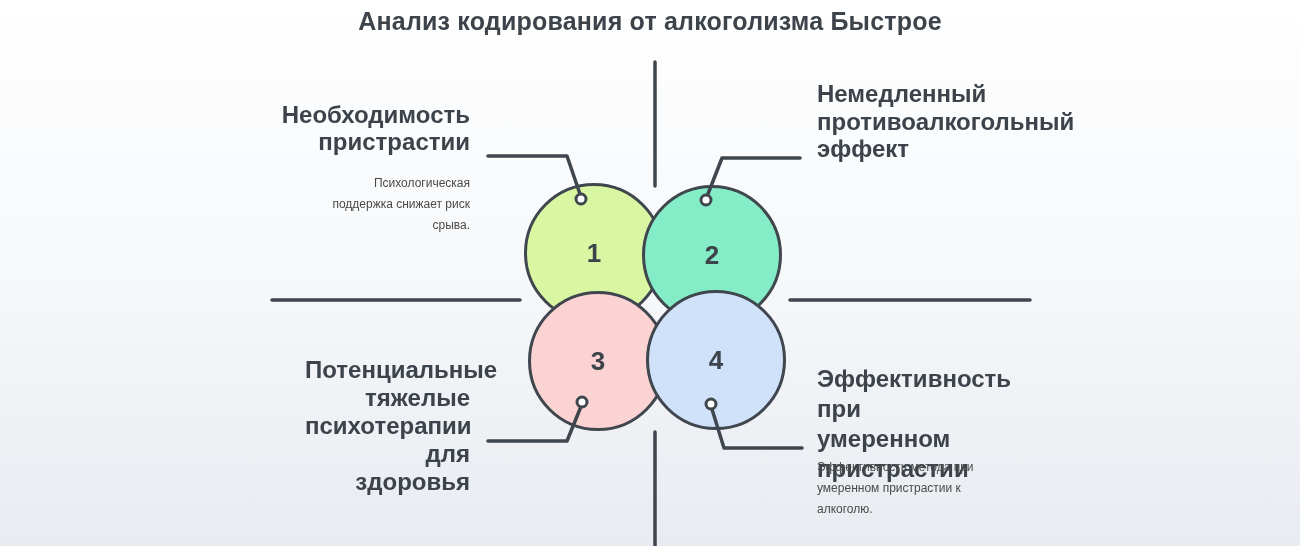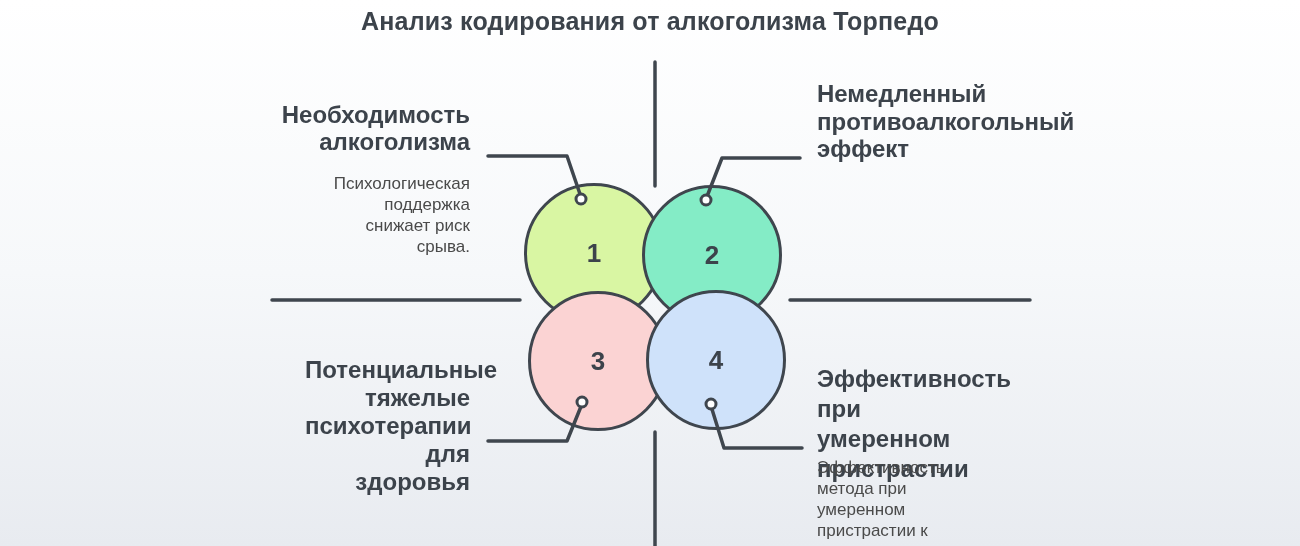--- a/index.html
+++ b/index.html
@@ -69,41 +69,41 @@
   .c4 { left: 646px; top: 290px; z-index: 4; }
   .heading {
     position: absolute;
     font-weight: bold;
     font-size: 24px;
     color: var(--heading, #3c434b);
     z-index: 5;
   }
   .body-text {
     position: absolute;
-    font-size: 17px;
+    font-size: 12px;
     line-height: 21px;
     color: var(--body, #4a4a4a);
     z-index: 5;
   }
   .align-r { text-align: right; }
   .tl-heading { right: 830px; top: 101px; width: 200px; line-height: 27px; }
   .tl-body    { right: 830px; top: 173px; width: 155px; }
   .tr-heading { left: 817px; top: 80px;  width: 250px; line-height: 27.5px; }
   .tr-body    { left: 817px; top: 174px; width: 140px; }
   .bl-heading { right: 830px; top: 356px; width: 165px; line-height: 28px; }
   .bl-body    { right: 830px; top: 479px; width: 165px; }
   .br-heading { left: 817px; top: 364px; width: 175px; line-height: 30px; }
   .br-body    { left: 817px; top: 457px; width: 165px; }
 </style>
 </head>
 <body>
 
 <div class="stage">
 
-  <div class="title">Анализ кодирования от алкоголизма Торпедо</div>
+  <div class="title">Анализ кодирования от алкоголизма Быстрое</div>
 
   <svg class="lines" width="1300" height="546" viewBox="0 0 1300 546">
 
     <path d="M655 62 L655 186"></path>
     <path d="M655 432 L655 546"></path>
     <path d="M272 300 L520 300"></path>
     <path d="M790 300 L1030 300"></path>
 
     <polyline points="488,156 567,156 581,197"></polyline>
     <polyline points="800,158 722,158 706,199"></polyline>
@@ -122,21 +122,21 @@
   <div class="circle c2" style="background: rgb(132, 236, 198);">
     <span class="num">2</span>
   </div>
   <div class="circle c3" style="background: rgb(251, 211, 211);">
     <span class="num">3</span>
   </div>
   <div class="circle c4" style="background: rgb(207, 226, 250);">
     <span class="num">4</span>
   </div>
 
-  <div class="heading align-r tl-heading">Необходимость алкоголизма</div>
+  <div class="heading align-r tl-heading">Необходимость пристрастии</div>
   <div class="body-text align-r tl-body">Психологическая поддержка снижает риск срыва.</div>
 
   <div class="heading tr-heading">Немедленный противоалкогольный эффект</div>
 
   <div class="heading align-r bl-heading">Потенциальные тяжелые психотерапии для здоровья</div>
 
   <div class="heading br-heading">Эффективность при умеренном пристрастии</div>
   <div class="body-text br-body">Эффективность метода при умеренном пристрастии к алкоголю.</div>
 
 </div>

